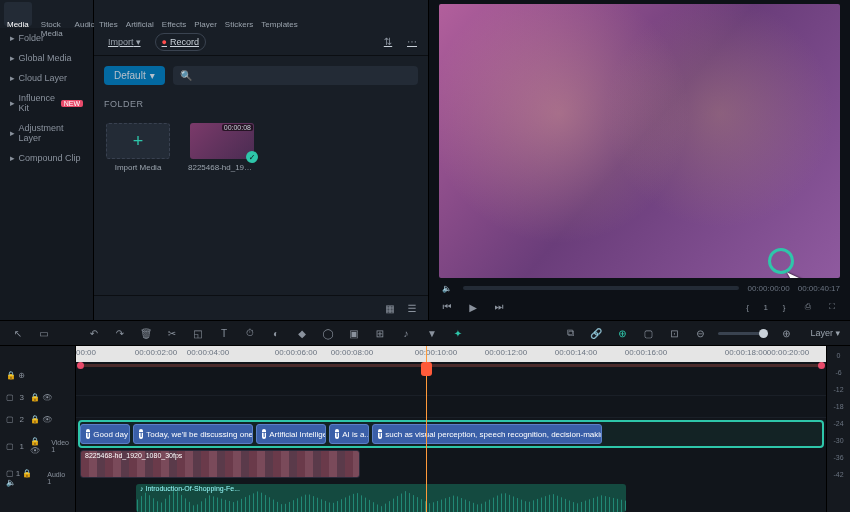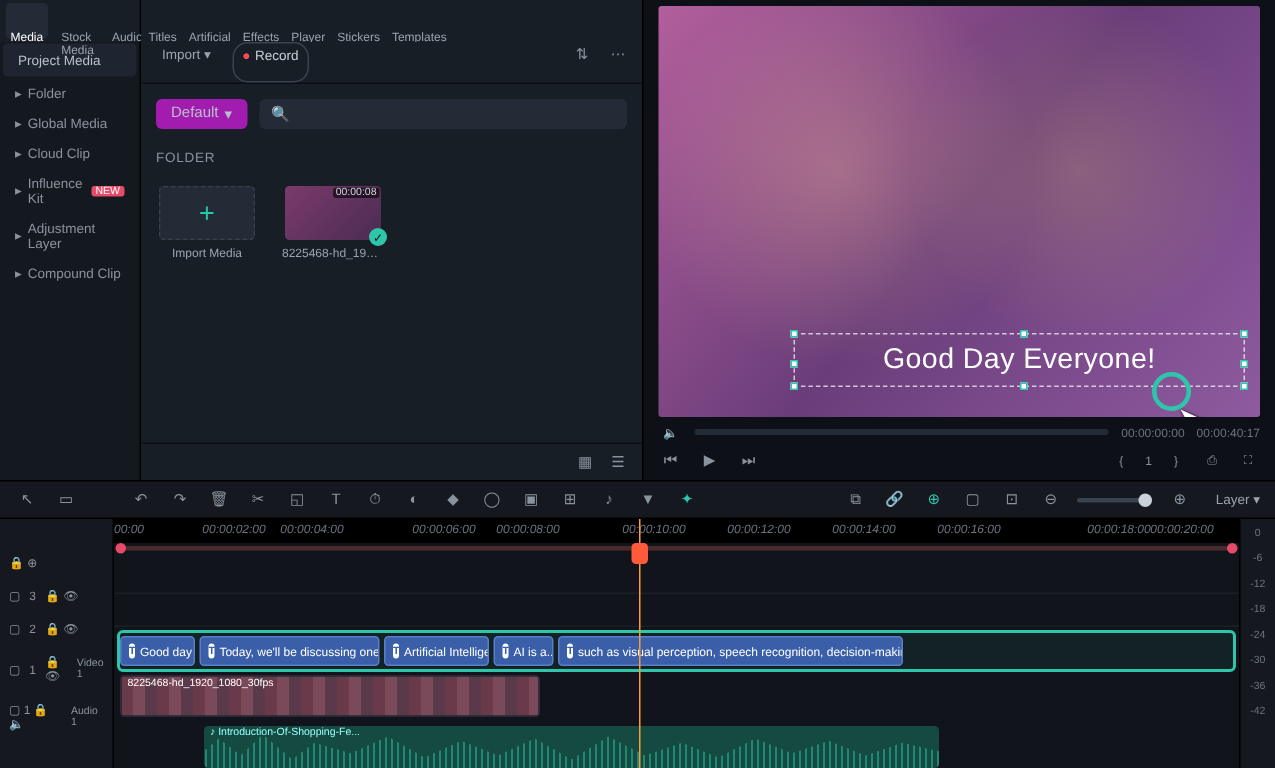--- a/index.html
+++ b/index.html
@@ -7,27 +7,27 @@
 .top-row { display: flex; height: 320px; }
 .left-panel { width: 94px; background: #141920; border-right: 1px solid #000; }
 .tabs-top { display: flex; padding: 2px 4px; gap: 6px; height: 28px; background: #181e26; }
 .tab-top { display: flex; flex-direction: column; align-items: center; justify-content: space-between; font-size: 8px; color: #9aa3ad; cursor: pointer; padding: 2px 3px; gap: 16px; }
 .tab-top.active { color: #fff; background:#232b36; border-radius:3px;}
 .tab-top svg { width: 14px; height: 14px; }
 .side-label { font-size: 9px; padding: 6px 10px; color: #b8c0cb; display: block; background: #1e2530; margin:1px 2px; border-radius:3px;}
 .side-item { font-size: 9px; padding: 5px 10px; color: #8a929d; display: flex; align-items:center; gap:4px; cursor:pointer;}
 .badge-new { background:#e84a6a; color:#fff; font-size:7px; padding:0 3px; border-radius:2px;}
 .mid-panel { width: 334px; background: #181e26; display:flex; flex-direction:column;}
-.mid-header { height: 28px; display: flex; padding: 0 8px; gap: 8px; background:#181e26; border-bottom:1px solid #0b0e12;}
+.mid-header { height: 28px; display: flex; align-items: center; padding: 0 8px; gap: 8px; background:#181e26; border-bottom:1px solid #0b0e12;text-decoration:underline;}
 .pill { font-size: 9px; color:#9aa3ad; padding:3px 6px; cursor:pointer;}
 .pill.rec { border:1px solid #3a4350; border-radius:10px; color:#c9d1d9;}
 .pill.rec::before { content:"●"; color:#ff4d4d; margin-right:3px;}
 .icon-btn { color:#8a929d; cursor:pointer; display:inline-flex; align-items:center; justify-content:center; width:16px; height:16px;}
 .row2 { display:flex; align-items:center; padding: 10px 10px; gap:8px;}
-.select-pill { font-size:10px; color:#b8c0cb; padding:4px 10px; background:#a21caf; border-radius:4px; cursor:pointer; display:flex; gap:4px;}
+.select-pill { font-size:10px; color:#b8c0cb; padding:4px 10px; background:#0369a1; border-radius:4px; cursor:pointer; display:flex; align-items:center; gap:4px;}
 .search-wrap { flex:1; display:flex; align-items:center; gap:6px; background:#232b36; border-radius:4px; padding:4px 8px; }
 .search-wrap input { flex:1; background:transparent; border:none; outline:none; color:#c9d1d9; font-size:10px;}
 .section-h { font-size:9px; color:#8a929d; padding: 4px 10px; letter-spacing:0.5px;}
 .folder-row { display:flex; gap:16px; padding:10px 10px;}
 .card { width:68px; display:flex; flex-direction:column; align-items:center; gap:4px;}
 .thumb { width:64px; height:36px; background:#232b36; border-radius:3px; display:flex; align-items:center; justify-content:center; position:relative;}
 .thumb.import { border:1px dashed #394150; }
 .plus { color:#2ec6aa; font-size:18px; font-weight:300;}
 .thumb.vid { background:linear-gradient(135deg,#7b3a6a,#4a2c52); }
 .dur { position:absolute; top:1px; right:1px; font-size:7px; background:rgba(0,0,0,0.6); padding:0 2px; border-radius:2px;}
@@ -50,21 +50,21 @@
 .toolbar { height:26px; background:#15191f; border-top:1px solid #000; border-bottom:1px solid #000; display:flex; align-items:center; padding:0 10px; gap:10px;}
 .tb-spacer { flex:1; }
 .slider { width:50px; height:3px; background:#3a4350; border-radius:2px; position:relative;}
 .slider::after{content:"";position:absolute;right:0;top:-3px;width:9px;height:9px;background:#c9d1d9;border-radius:50%;}
 .meter-lbl { font-size:9px; color:#9aa3ad; margin-left:6px;}
 .timeline { height:166px; background:#11151b; display:flex;}
 .tl-left { width:76px; background:#15191f; border-right:1px solid #000; padding-top:2px;}
 .tl-row-h { height:22px; display:flex; align-items:center; gap:6px; padding:0 6px; color:#8a929d; font-size:8px;}
 .tl-row-h.tall { height:32px;}
 .tl-main { flex:1; position:relative; overflow:hidden;}
-.ruler { height:16px; background:#000000; display:flex; position:relative; font-size:8px; color:#6a7380;font-style:italic;}
+.ruler { height:16px; background:#e5e5e5; display:flex; position:relative; font-size:8px; color:#6a7380;}
 .tick { position:absolute; top:2px; transform:translateX(-50%);}
 .rangebar { position:absolute; top:18px; left:4px; right:4px; height:3px; background:#4a2a2a;}
 .rangebar::before,.rangebar::after{content:"";position:absolute;top:-2px;width:7px;height:7px;background:#e84a6a;border-radius:50%;}
 .rangebar::before{left:-3px;} .rangebar::after{right:-3px;}
 .playhead { position:absolute; top:0; bottom:0; width:1px; background:#ff9a3a; left:350px; z-index:5;}
 .playhead::before{content:"";position:absolute;top:16px;left:-5px;width:11px;height:14px;background:#ff5a3a;border-radius:3px;}
 .tracks { position:absolute; top:28px; left:0; right:0; bottom:0;}
 .empty-track { height:22px; border-bottom:1px solid #1a1f27;}
 .text-track { height:28px; display:flex; align-items:center; padding:2px 0; gap:3px; border:2px solid #2ec6aa; border-radius:4px; margin:2px 2px; background:rgba(46,198,170,0.08);}
 .text-clip { height:20px; background:#3a5fa8; border:1px solid #5a7fc8; border-radius:3px; font-size:8px; color:#fff; display:flex; align-items:center; padding:0 5px; white-space:nowrap; overflow:hidden; gap:3px;}
@@ -98,24 +98,23 @@
           </svg>
           <span>Stock Media</span>
         </div>
       <div class="tab-top">
           <svg viewBox="0 0 24 24">
             <path d="M9 4v12a3 3 0 11-2-2.8V4h2z"></path>
           </svg>
           <span>Audio</span>
         </div>
     </div>
-    <div class="side-label">Project Media</div>
     <div class="side-item">▸ <span>Folder</span></div>
     <div class="side-item">▸ <span>Global Media</span></div>
-    <div class="side-item">▸ <span>Cloud Clip</span></div>
+    <div class="side-item">▸ <span>Cloud Layer</span></div>
     <div class="side-item">▸ <span>Influence Kit</span><span class="badge-new">NEW</span></div>
     <div class="side-item">▸ <span>Adjustment Layer</span></div>
     <div class="side-item">▸ <span>Compound Clip</span></div>
   </div>
 
   <div class="mid-panel">
     <div class="tabs-top" style="justify-content:flex-start;gap:2px;padding:2px 2px;">
       <div class="tab-top">
           <svg viewBox="0 0 24 24">
             <path d="M5 5h14v3h-5v11h-4V8H5z"></path>
@@ -184,31 +183,20 @@
       </div>
     </div>
     <div class="mid-footer">
       <span class="icon-btn">▦</span>
       <span class="icon-btn">☰</span>
     </div>
   </div>
 
   <div class="right-panel">
     <div class="preview">
-      <div class="caption-box">
-        <div class="handle" style="top:-3px;left:-3px"></div>
-          <div class="handle" style="top:-3px;right:-3px"></div>
-        <div class="handle" style="bottom:-3px;left:-3px"></div>
-          <div class="handle" style="bottom:-3px;right:-3px"></div>
-        <div class="handle" style="top:-3px;left:50%"></div>
-          <div class="handle" style="bottom:-3px;left:50%"></div>
-        <div class="handle" style="left:-3px;top:50%"></div>
-          <div class="handle" style="right:-3px;top:50%"></div>
-        <div class="caption-text">Good Day Everyone!</div>
-      </div>
       <div class="cursor-ring"></div>
       <div class="cursor-arrow">➤</div>
     </div>
     <div class="scrub">
       <span class="icon-btn">🔈</span>
       <div class="scrub-bar"></div>
       <span>00:00:00:00</span>
       <span>00:00:40:17</span>
     </div>
     <div class="pctrl">

